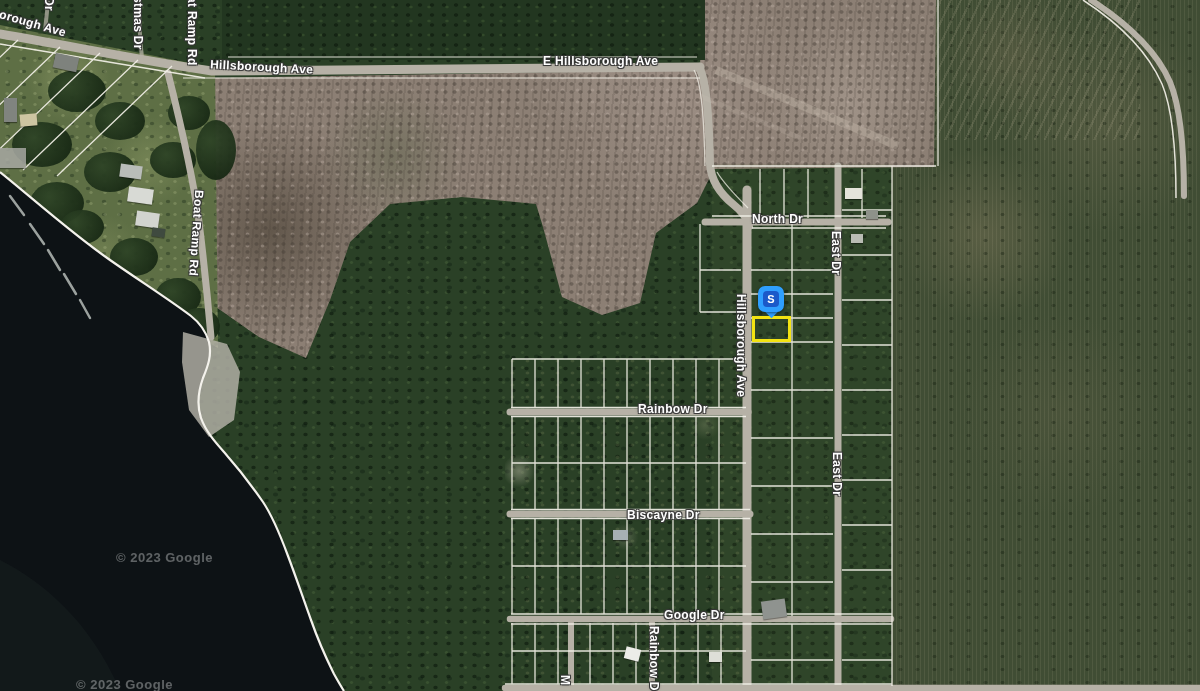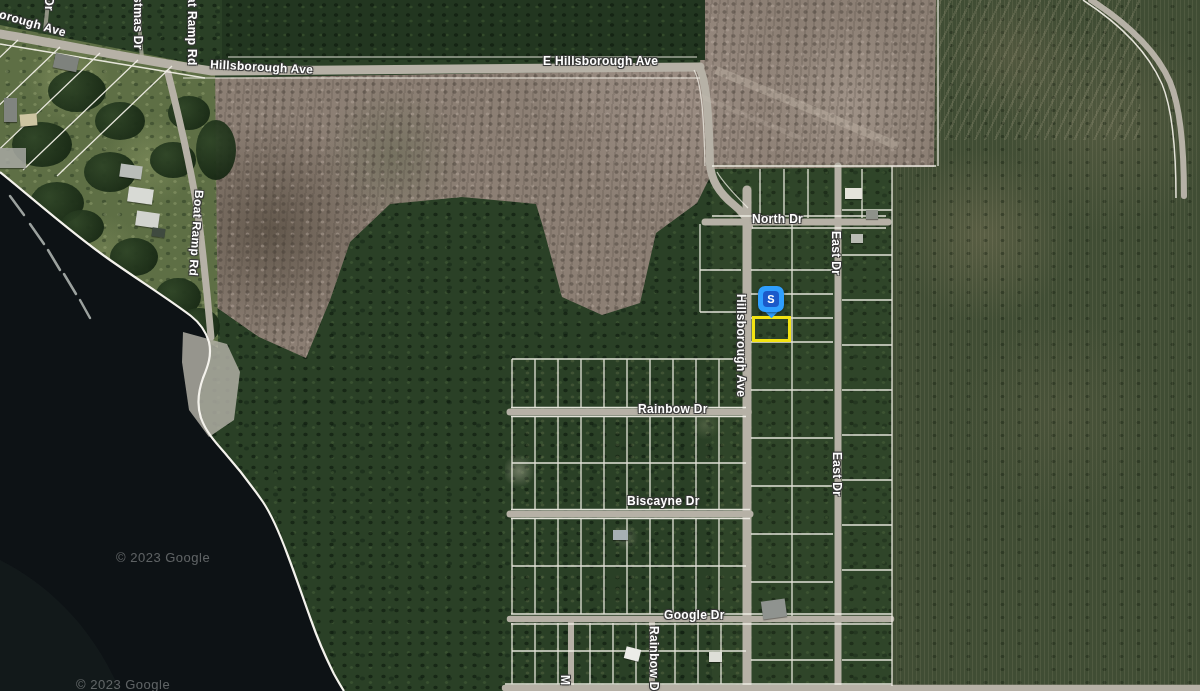--- a/index.html
+++ b/index.html
@@ -84,21 +84,21 @@
   .house{position:absolute;box-shadow:0 1px 1px rgba(0,0,0,.4);}
 
   svg.lines{position:absolute;left:0;top:0;}
 
   
   .lbl{position:absolute;font-size:12px;font-weight:700;color:#fff;letter-spacing:.3px;
     white-space:nowrap;line-height:1.1;
     text-shadow:1px 1px 0 rgba(55,55,55,.9),-1px -1px 0 rgba(55,55,55,.9),
       1px -1px 0 rgba(55,55,55,.9),-1px 1px 0 rgba(55,55,55,.9),0 0 3px rgba(40,40,40,.7);}
   .vlbl{writing-mode:vertical-rl;}
-  .wm{position:absolute;font-size:13px;font-weight:400;color:rgba(225,230,230,.38);
+  .wm{position:absolute;font-size:13px;font-weight:700;color:rgba(225,230,230,.38);
     letter-spacing:.5px;white-space:nowrap;}
 
   
   .sel{position:absolute;left:752px;top:316px;width:39px;height:26px;
     border:3px solid #f3e312;}
   .marker{position:absolute;left:758px;top:286px;width:26px;height:38px;}
   .marker-head{position:relative;width:26px;height:26px;background:#2f9fff;border-radius:7px;
     display:flex;align-items:center;justify-content:center;
     box-shadow:0 1px 3px rgba(0,0,0,.5);z-index:2;}
   .marker-s{display:block;width:16px;height:16px;background:#1b59c9;border-radius:4px;
@@ -224,21 +224,21 @@
   <div class="lbl vlbl" style="left:131px;top:-4px">stmas Dr</div>
   <div class="lbl vlbl" style="left:185px;top:-4px">at Ramp Rd</div>
   <div class="lbl" style="left:210px;top:61px;transform:rotate(3deg)">Hillsborough Ave</div>
   <div class="lbl" style="left:543px;top:55px">E Hillsborough Ave</div>
   <div class="lbl vlbl" style="left:189px;top:190px;transform:rotate(4deg)">Boat Ramp Rd</div>
   <div class="lbl" style="left:752px;top:213px">North Dr</div>
   <div class="lbl vlbl" style="left:829px;top:231px">East Dr</div>
   <div class="lbl vlbl" style="left:734px;top:294px">Hillsborough Ave</div>
   <div class="lbl" style="left:638px;top:403px">Rainbow Dr</div>
   <div class="lbl vlbl" style="left:830px;top:452px">East Dr</div>
-  <div class="lbl" style="left:627px;top:495px">Biscayne Dr</div>
+  <div class="lbl" style="left:627px;top:509px">Biscayne Dr</div>
   <div class="lbl" style="left:664px;top:609px">Google Dr</div>
   <div class="lbl vlbl" style="left:647px;top:626px">Rainbow D</div>
   <div class="lbl vlbl" style="left:558px;top:675px">M</div>
 
   <div class="sel"></div>
   <div class="marker">
     <div class="marker-head">
       <span class="marker-s">S</span>
     </div>
     <div class="marker-tip"></div>

